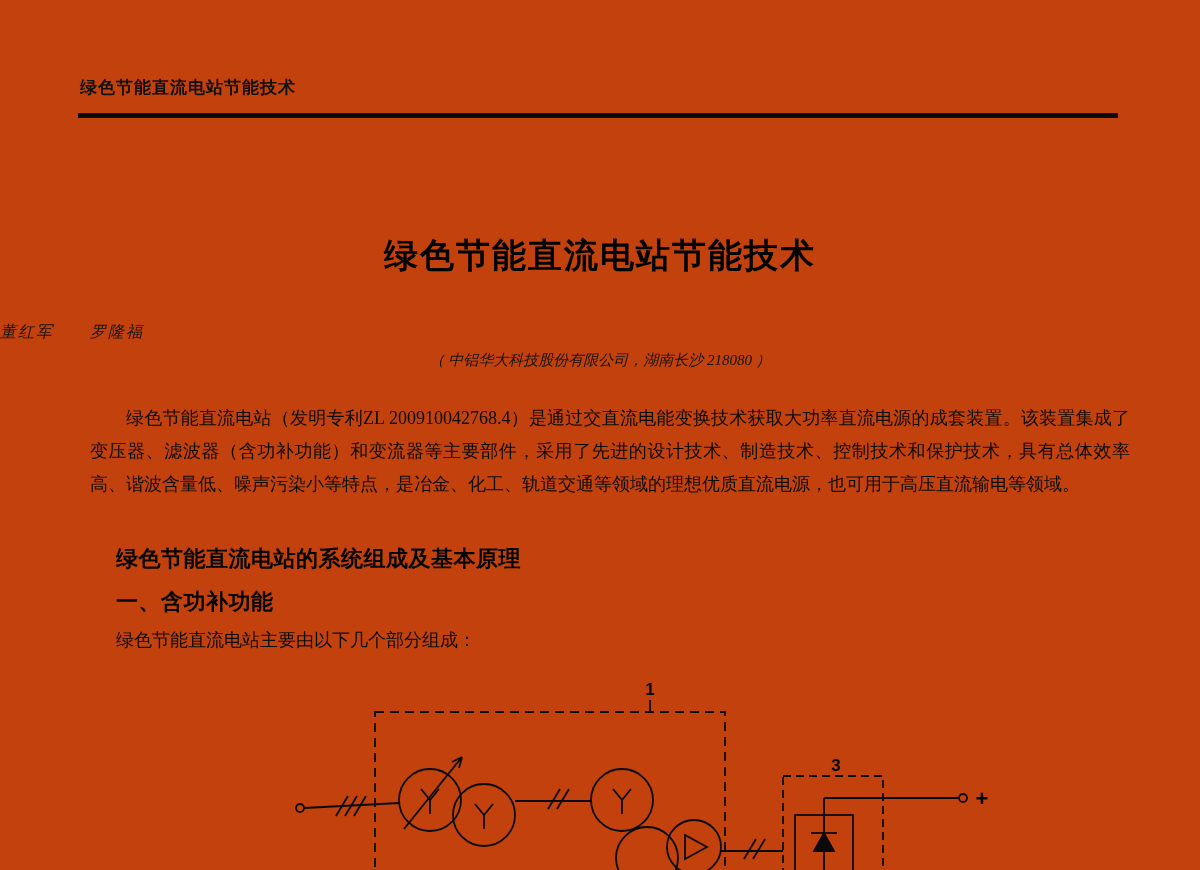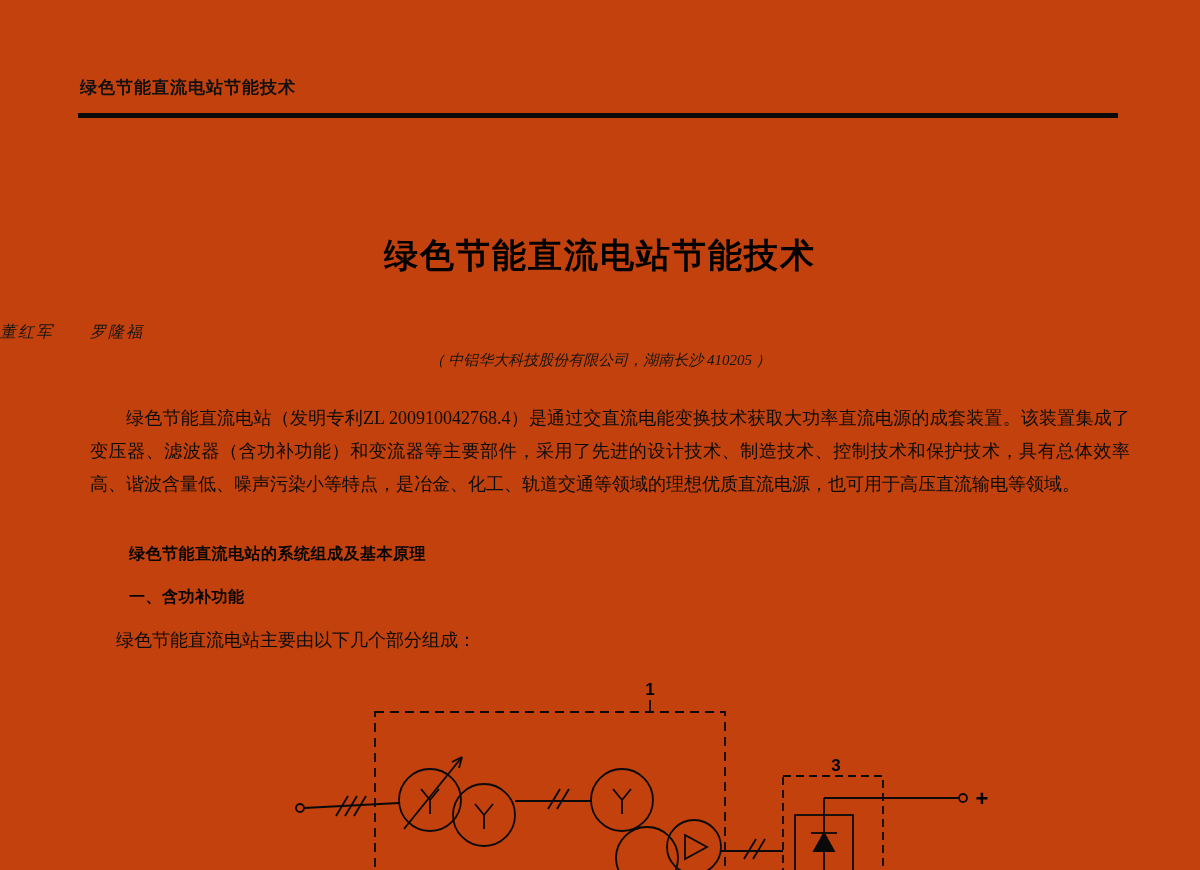--- a/index.html
+++ b/index.html
@@ -33,23 +33,23 @@
   .affiliation{
     position:absolute;left:0;top:351px;width:1200px;
     text-align:center;font-size:15px;font-style:italic;color:#151515;
   }
   .body-paragraph{
     position:absolute;left:80px;top:402px;width:1040px;
     font-size:18px;line-height:33px;
     text-align:justify;text-indent:2em;color:#0c0c0c;margin-left:10px;
   }
   .section-heading{
-    position:absolute;left:129px;
+    position:absolute;left:116px;
     font-family:"Liberation Sans", sans-serif;
-    font-weight:700;font-size:16px;color:#050505;letter-spacing:0.5px;
+    font-weight:700;font-size:22px;color:#050505;letter-spacing:0.5px;
   }
   .h-system{top:544px;}
   .h-compose{top:587px;}
   .lead-in{
     position:absolute;left:116px;top:628px;
     font-size:18px;color:#0c0c0c;
   }
   .diagram{
     position:absolute;left:0;top:675px;width:1200px;height:195px;
   }
@@ -64,21 +64,21 @@
 <div class="page">
 
   <div class="running-header">绿色节能直流电站节能技术</div>
 
   <div class="header-rule"></div>
 
   <div class="doc-title">绿色节能直流电站节能技术</div>
 
   <div class="authors">董红军　　罗隆福</div>
 
-  <div class="affiliation">（ 中铝华大科技股份有限公司，湖南长沙 410205 ）</div>
+  <div class="affiliation">（ 中铝华大科技股份有限公司，湖南长沙 218080 ）</div>
 
   <div class="body-paragraph">绿色节能直流电站（发明专利ZL 200910042768.4）是通过交直流电能变换技术获取大功率直流电源的成套装置。该装置集成了变压器、滤波器（含功补功能）和变流器等主要部件，采用了先进的设计技术、制造技术、控制技术和保护技术，具有总体效率高、谐波含量低、噪声污染小等特点，是冶金、化工、轨道交通等领域的理想优质直流电源，也可用于高压直流输电等领域。</div>
 
   <div class="section-heading h-system">绿色节能直流电站的系统组成及基本原理</div>
 
   <div class="section-heading h-compose">一、含功补功能</div>
 
   <div class="lead-in">绿色节能直流电站主要由以下几个部分组成：</div>
 
   <div class="diagram">

